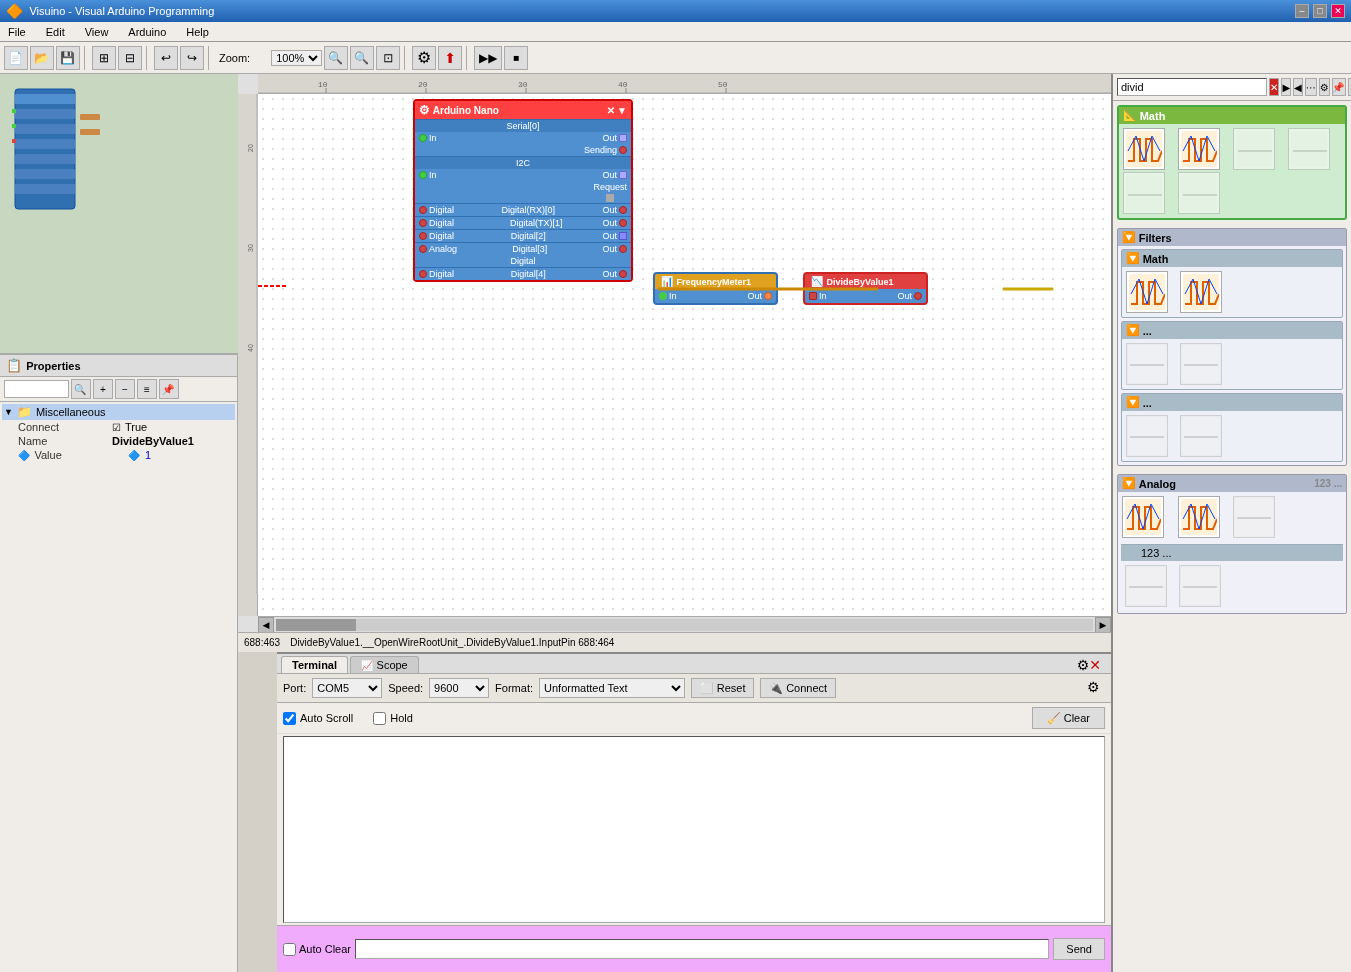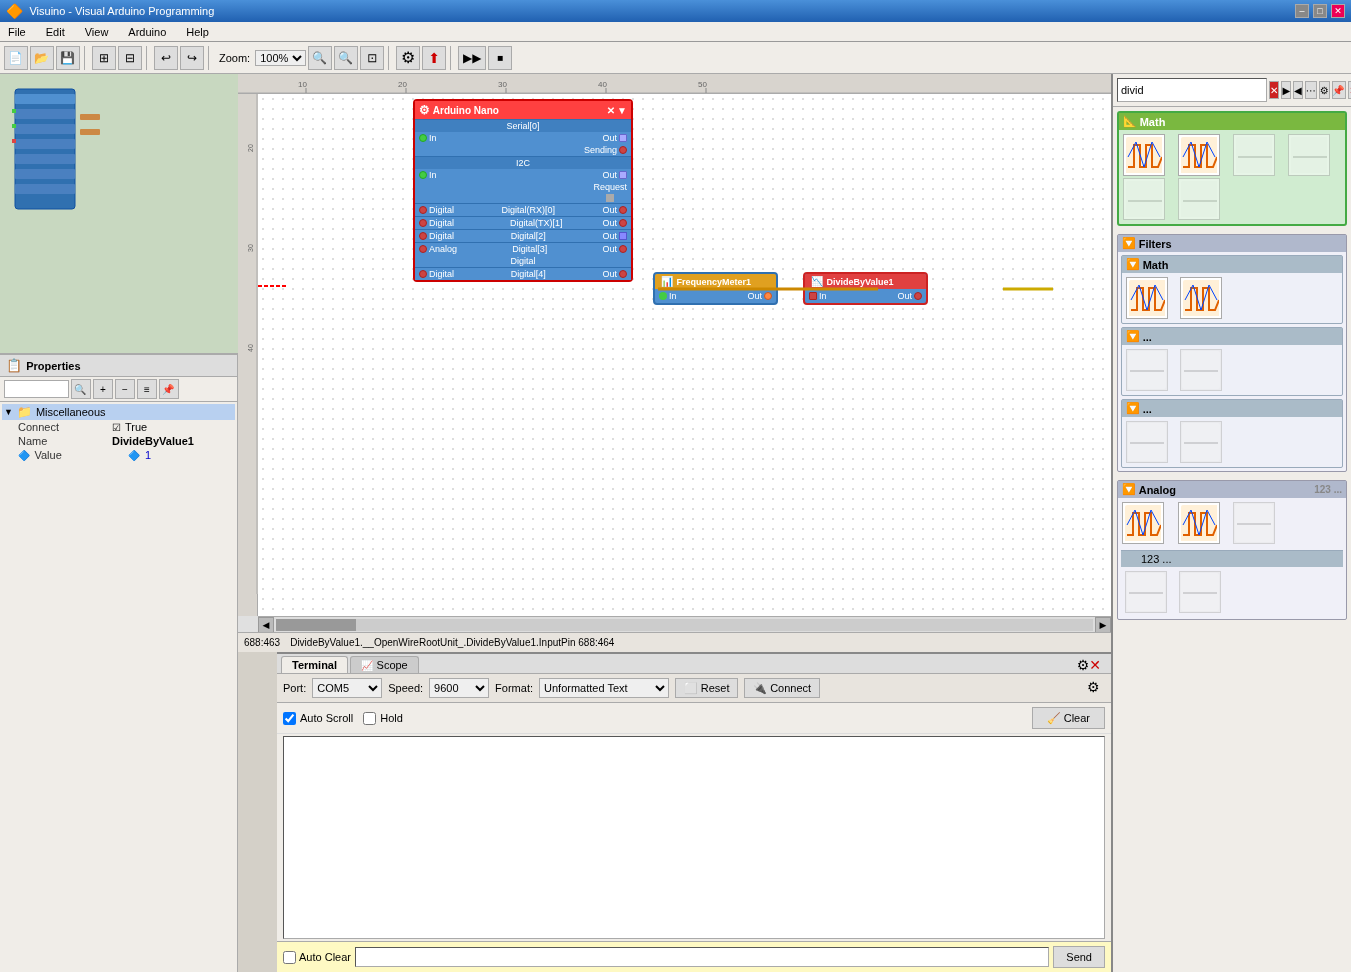--- a/index.html
+++ b/index.html
@@ -15,21 +15,21 @@
 
     
     #menubar { background: #f0ede8; border-bottom: 1px solid #999; height: 20px; display: flex; align-items: center; padding: 0 4px; gap: 12px; }
     #menubar span { cursor: pointer; padding: 1px 4px; font-size: 11px; }
 
     
     #toolbar { background: #f0ede8; border-bottom: 1px solid #aaa; height: 32px; display: flex; align-items: center; padding: 0 4px; gap: 2px; }
     .tb-btn { width: 24px; height: 24px; background: #ddd; border: 1px solid #aaa; cursor: pointer; display: flex; align-items: center; justify-content: center; font-size: 12px; }
     .tb-sep { width: 4px; height: 24px; border-left: 1px solid #aaa; margin: 0 2px; }
     .zoom-label { font-size: 11px; margin: 0 3px; }
-    .zoom-select { height: 16px; font-size: 11px; border: 1px solid #aaa; }
+    .zoom-select { height: 16px; font-size: 11px; border: 1px solid #aaa; margin-left: 16px; }
 
     
     #main { display: flex; height: calc(972px - 22px - 20px - 32px); }
 
     
     #left-panel { width: 238px; display: flex; flex-direction: column; border-right: 1px solid #aaa; background: #e8e4de; }
     #preview-area { width: 238px; height: 280px; background: #c8d8c0; border-bottom: 1px solid #aaa; position: relative; overflow: hidden; }
     #preview-canvas { position: absolute; top: 10px; left: 10px; width: 160px; height: 250px; }
 
     
@@ -60,28 +60,28 @@
     #statusbar { height: 20px; background: #e8e4de; border-top: 1px solid #aaa; display: flex; align-items: center; padding: 0 6px; font-size: 10px; gap: 10px; }
 
     
     #bottom-panel { height: 320px; background: #f0ede8; border-top: 2px solid #888; display: flex; flex-direction: column; margin-left: 39px; }
     #bottom-tabs { display: flex; align-items: flex-end; padding: 2px 4px 0; gap: 2px; background: #ddd; border-bottom: 1px solid #aaa; }
     .btab { padding: 2px 10px; background: #ccc; border: 1px solid #aaa; border-bottom: none; cursor: pointer; font-size: 11px; border-radius: 3px 3px 0 0; }
     .btab.active { background: #f0ede8; font-weight: bold; }
     #bottom-toolbar { display: flex; align-items: center; padding: 4px 6px; gap: 6px; border-bottom: 1px solid #aaa; background: #e8e4de; }
     #port-select { height: 20px; font-size: 11px; border: 1px solid #aaa; width: 70px; }
     #speed-select { height: 20px; font-size: 11px; border: 1px solid #aaa; width: 60px; }
-    #format-select { height: 20px; font-size: 11px; border: 1px solid #aaa; width: 130px; }
+    #format-select { height: 20px; font-size: 11px; border: 1px solid #aaa; width: 146px; }
     .reset-btn { padding: 1px 8px; height: 20px; background: #ddd; border: 1px solid #aaa; cursor: pointer; font-size: 11px; display: flex; align-items: center; gap: 3px; }
     .connect-btn { padding: 1px 8px; height: 20px; background: #ddd; border: 1px solid #aaa; cursor: pointer; font-size: 11px; display: flex; align-items: center; gap: 3px; }
-    #bottom-options { display: flex; align-items: center; padding: 4px 6px; gap: 10px; background: #f0ede8; border-bottom: 1px solid #ddd; }
+    #bottom-options { display: flex; align-items: center; padding: 4px 6px; gap: 20px; background: #f0ede8; border-bottom: 1px solid #ddd; }
     .checkbox-item { display: flex; align-items: center; gap: 4px; font-size: 11px; }
     .clear-btn { margin-left: auto; padding: 2px 14px; height: 22px; background: #ddd; border: 1px solid #aaa; cursor: pointer; font-size: 11px; display: flex; align-items: center; gap: 3px; }
     #terminal-area { flex: 1; background: white; border: 1px inset #aaa; margin: 4px 6px; overflow-y: auto; }
-    #bottom-send-bar { display: flex; align-items: center; padding: 4px 6px; gap: 4px; border-top: 1px solid #aaa; background: #fef9c3; }
+    #bottom-send-bar { display: flex; align-items: center; padding: 12px 6px; gap: 4px; border-top: 1px solid #aaa; background: #f0abfc; }
     #send-input { flex: 1; height: 20px; border: 1px inset #aaa; font-size: 11px; }
     .autoclr-chk { display: flex; align-items: center; gap: 3px; font-size: 11px; }
     .send-btn { padding: 1px 12px; height: 22px; background: #ddd; border: 1px solid #aaa; cursor: pointer; font-size: 11px; }
 
     
     #right-panel { width: 240px; border-left: 2px solid #888; background: #f0ede8; display: flex; flex-direction: column; overflow-y: auto; }
     #search-bar { display: flex; align-items: center; padding: 4px; gap: 2px; border-bottom: 1px solid #aaa; }
     #search-input { flex: 1; height: 20px; border: 1px inset #aaa; font-size: 11px; padding: 0 3px; }
     .search-action-btn { width: 18px; height: 18px; background: #ddd; border: 1px solid #aaa; cursor: pointer; font-size: 10px; display: flex; align-items: center; justify-content: center; }
 
@@ -240,21 +240,21 @@
           <span class="props-val blue">1</span>
         </div>
       </div>
     </div>
   </div>
 
   <div style="flex:1; display:flex; flex-direction:column; overflow:hidden;">
 
     <div id="center" style="flex:1;display:flex;flex-direction:column;min-height:0;">
 
-      <div id="ruler-h" style="position:relative; ">
+      <div id="ruler-h" style="position:relative; margin-left:20px;font-family:Liberation Mono, monospace;">
         <svg width="100%" height="20">
           <rect width="100%" height="20" fill="#d8d4ce"></rect>
           <line x1="0" y1="19" x2="100%" y2="19" stroke="#aaa" stroke-width="1"></line>
           <text x="60" y="13" font-size="8" fill="#666">10</text>
           <line x1="68" y1="14" x2="68" y2="20" stroke="#888" stroke-width="1"></line>
           <text x="160" y="13" font-size="8" fill="#666">20</text>
           <line x1="168" y1="14" x2="168" y2="20" stroke="#888" stroke-width="1"></line>
           <text x="260" y="13" font-size="8" fill="#666">30</text>
           <line x1="268" y1="14" x2="268" y2="20" stroke="#888" stroke-width="1"></line>
           <text x="360" y="13" font-size="8" fill="#666">40</text>
@@ -538,21 +538,21 @@
         </label>
         <input type="text" id="send-input" style="flex: 1 1 0%; height: 20px; border: 1px inset rgb(170, 170, 170); font-size: 11px;">
         <button class="send-btn">Send</button>
       </div>
     </div>
   </div>
 
   <div id="right-panel">
 
     <div id="search-bar">
-      <input type="text" id="search-input" value="divid" style="flex: 1 1 0%; height: 24px; border: 1px inset rgb(170, 170, 170); font-size: 11px; padding: 0px 3px;">
+      <input type="text" id="search-input" value="divid" style="flex: 1 1 0%; height: 18px; border: 1px inset rgb(170, 170, 170); font-size: 11px; padding: 0px 3px;">
       <div class="search-action-btn" style="background:#cc2222;color:white;">✕</div>
       <div class="search-action-btn">▶</div>
       <div class="search-action-btn">◀</div>
       <div class="search-action-btn">⋯</div>
       <div class="search-action-btn">⚙</div>
       <div class="search-action-btn">📌</div>
       <div class="search-action-btn" style="color:#c00;">✕</div>
     </div>
 
     <div class="component-section highlighted">

